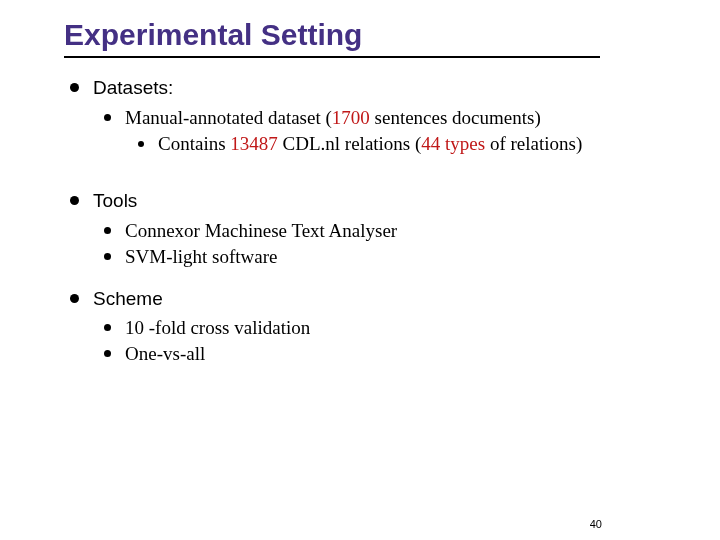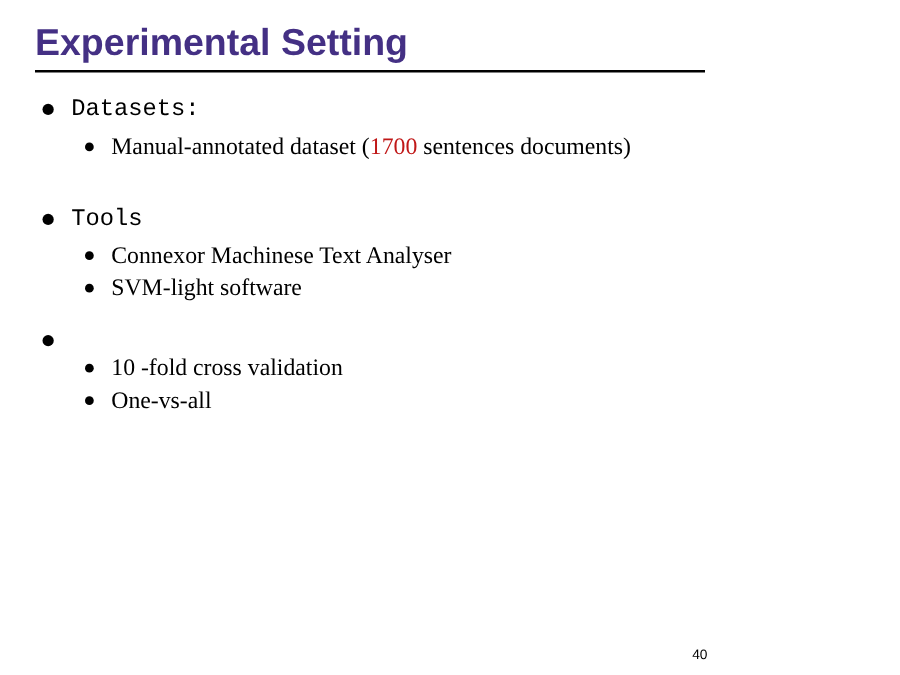--- a/index.html
+++ b/index.html
@@ -1,22 +1,22 @@
 <!DOCTYPE html>
 <html><head>
 <meta charset="utf-8">
 <style>
   * { margin: 0; padding: 0; box-sizing: border-box; }
   html, body { width: 720px; height: 540px; background: #fff; font-family: "Times New Roman", Times, serif; color: #000; }
-  .slide { width: 592px; height: 540px; position: relative; padding: 18px 28px 0 28px; }
+  .slide { width: 592px; height: 540px; position: relative; padding: 18px 28px 0 28px; margin-left: 36px; }
   .title { font-family: Arial, Helvetica, sans-serif; font-weight: bold; font-size: 30px; color: #443084; margin-bottom: 4px; }
   .hr { border: none; border-top: 2px solid #000; margin-bottom: 18px; }
   .content { font-size: 19px; line-height: 1.25; }
   .l1 { margin: 0 0 6px 6px; }
-  .l1-head { font-family: Liberation Mono, monospace; }
+  .l1-head { font-family: Liberation Sans, sans-serif; }
   .l2 { margin: 2px 0 2px 40px; text-align: right; }
   .l3 { margin: 2px 0 2px 74px; }
   .row { display: flex; align-items: flex-start; gap: 14px; }
   .bullet { width: 9px; height: 9px; background: #000; border-radius: 50%; flex: 0 0 auto; margin-top: 7px; }
   .bullet.sm { width: 7px; height: 7px; margin-top: 8px; }
   .bullet.xs { width: 6px; height: 6px; margin-top: 9px; }
   .gap { height: 16px; }
   .num { color: #c01818; }
   .pagen { position: absolute; right: 26px; bottom: 10px; font-family: Arial, Helvetica, sans-serif; font-size: 11px; color: #000; }
 </style>
@@ -32,20 +32,26 @@
     <div class="l1 row">
       <span class="bullet"></span>
       <span class="l1-head">Datasets:</span>
     </div>
     <div class="l2 row">
       <span class="bullet sm"></span>
       <span>
         <span>Manual-annotated dataset (</span><span class="num">1700</span><span> sentences documents)</span>
       </span>
     </div>
+    <div class="l3 row">
+      <span class="bullet xs"></span>
+      <span>
+        <span>Contains </span><span class="num">13487</span><span> CDL.nl relations (</span><span class="num">44 types</span><span> of relations)</span>
+      </span>
+    </div>
 
     <div class="gap"></div>
 
 
     <div class="gap"></div>
 
     <div class="l1 row">
       <span class="bullet"></span>
       <span class="l1-head">Tools</span>
     </div>
@@ -55,20 +61,21 @@
     </div>
     <div class="l2 row">
       <span class="bullet sm"></span>
       <span>SVM-light software</span>
     </div>
 
     <div class="gap"></div>
 
     <div class="l1 row">
       <span class="bullet"></span>
+      <span class="l1-head">Scheme</span>
     </div>
     <div class="l2 row">
       <span class="bullet sm"></span>
       <span>10 -fold cross validation</span>
     </div>
     <div class="l2 row">
       <span class="bullet sm"></span>
       <span>One-vs-all</span>
     </div>
 

